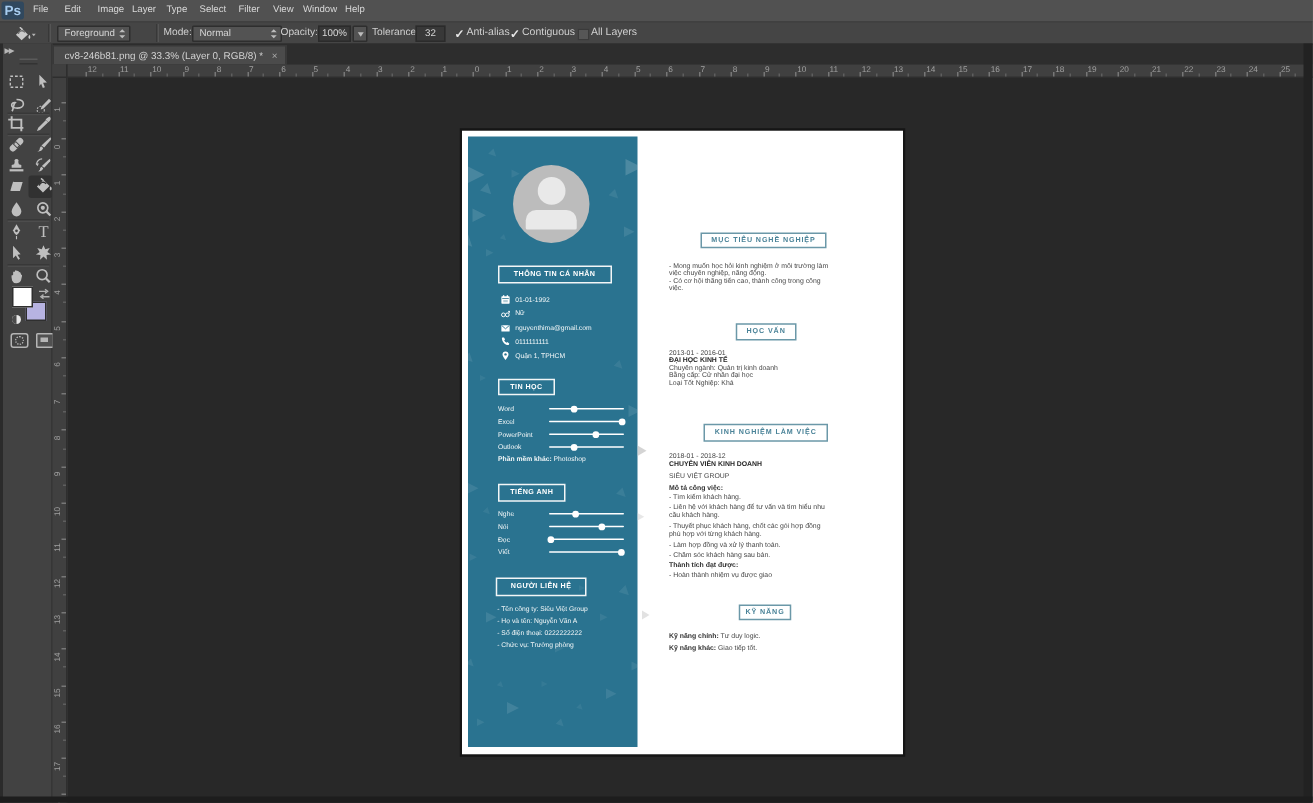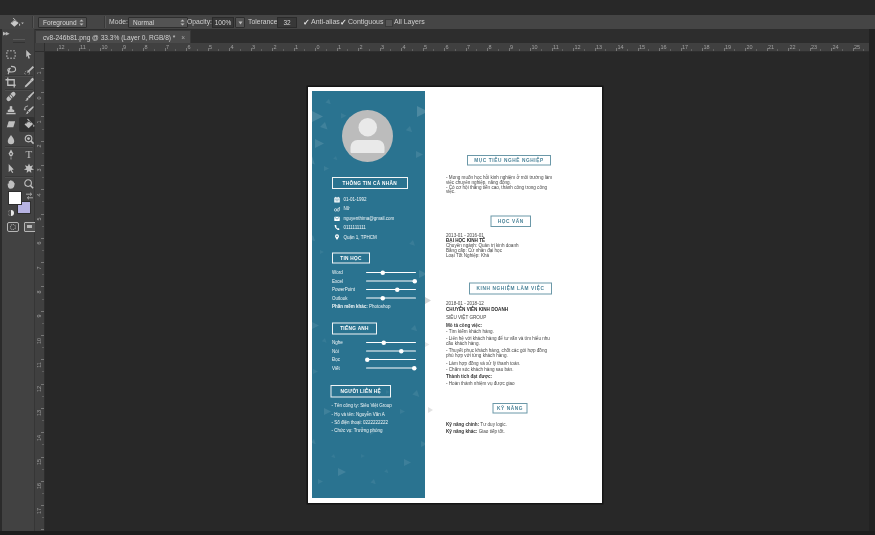--- a/index.html
+++ b/index.html
@@ -44,20 +44,33 @@
 #sidebar{left:8px;top:8px;width:226px;height:814px;background:#2a7390;overflow:hidden;}
 .wbox{position:absolute;border:2.5px solid #f2f6f7;color:#fff;font-weight:bold;text-align:center;box-sizing:border-box;letter-spacing:0.6px;}
 .tbox{position:absolute;border:2.5px solid #6b98a8;color:#4a8398;font-weight:bold;text-align:center;box-sizing:border-box;letter-spacing:1.2px;background:#fff;}
 .wt{position:absolute;color:#f4f8f9;font-size:9px;white-space:nowrap;}
 .kt{position:absolute;color:#454545;font-size:9.2px;white-space:nowrap;}
 .sline{position:absolute;height:2px;background:#fff;border-radius:1px;}
 .sknob{position:absolute;width:9px;height:9px;border-radius:50%;background:#fff;}
 </style></head><body>
 <div id="root">
 
+<div id="menubar" class="abs">
+<div id="pslogo">Ps</div>
+<div class="m" style="left:22px">File</div>
+<div class="m" style="left:43px">Edit</div>
+<div class="m" style="left:65px">Image</div>
+<div class="m" style="left:88px">Layer</div>
+<div class="m" style="left:111px">Type</div>
+<div class="m" style="left:133px">Select</div>
+<div class="m" style="left:159px">Filter</div>
+<div class="m" style="left:182px">View</div>
+<div class="m" style="left:202px">Window</div>
+<div class="m" style="left:230px">Help</div>
+</div>
 <div id="optionsbar" class="abs">
 <svg class="abs" style="left:8px;top:2.5px" width="16" height="10" viewBox="0 0 16 10">
 <path d="M3 4.8 L6.8 1.2 L10.6 5 L6.4 8.8 L2.6 5.2 Z" fill="#c9c9c9"></path>
 <path d="M6.8 1.6 L5.2 0.2" stroke="#c9c9c9" stroke-width="1" fill="none"></path>
 <path d="M4.2 4.6 a2.4 2.4 0 0 1 4.4 -1" stroke="#6a6a6a" stroke-width="0.9" fill="none"></path>
 <path d="M11.6 5.2 q1.3 1.9 0 2.8 q-1.3 -0.9 0 -2.8 Z" fill="#c9c9c9"></path>
 <path d="M13.2 4.5 l2.6 0 l-1.3 1.7 z" fill="#b5b5b5"></path>
 </svg>
 <div class="ob-sep" style="left:32px"></div>
 <div class="ob-drop" style="left:38px;width:43px;">Foreground<svg style="position:absolute;right:2px;top:1.5px" width="5" height="7" viewBox="0 0 5 7">

